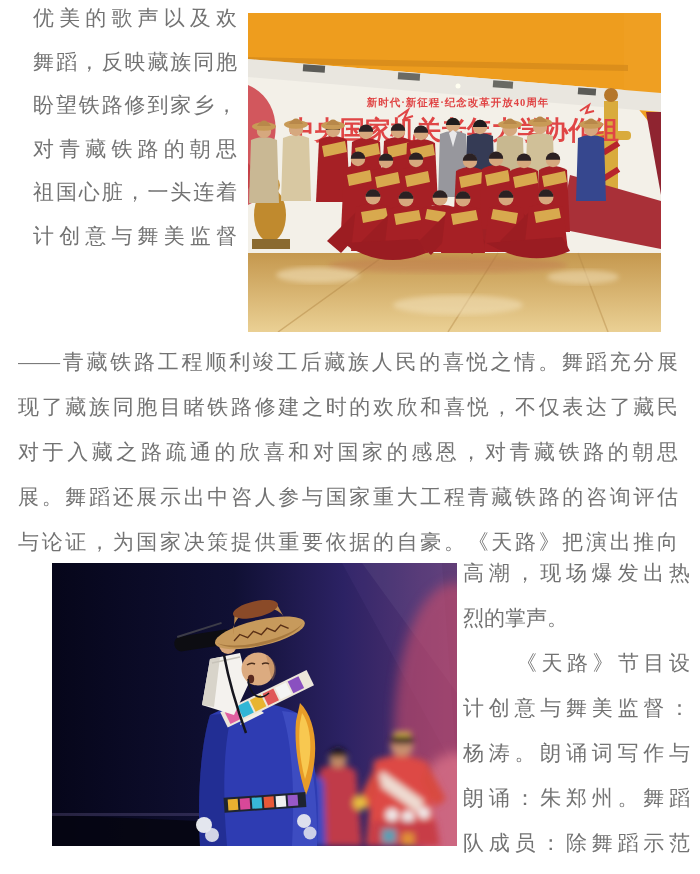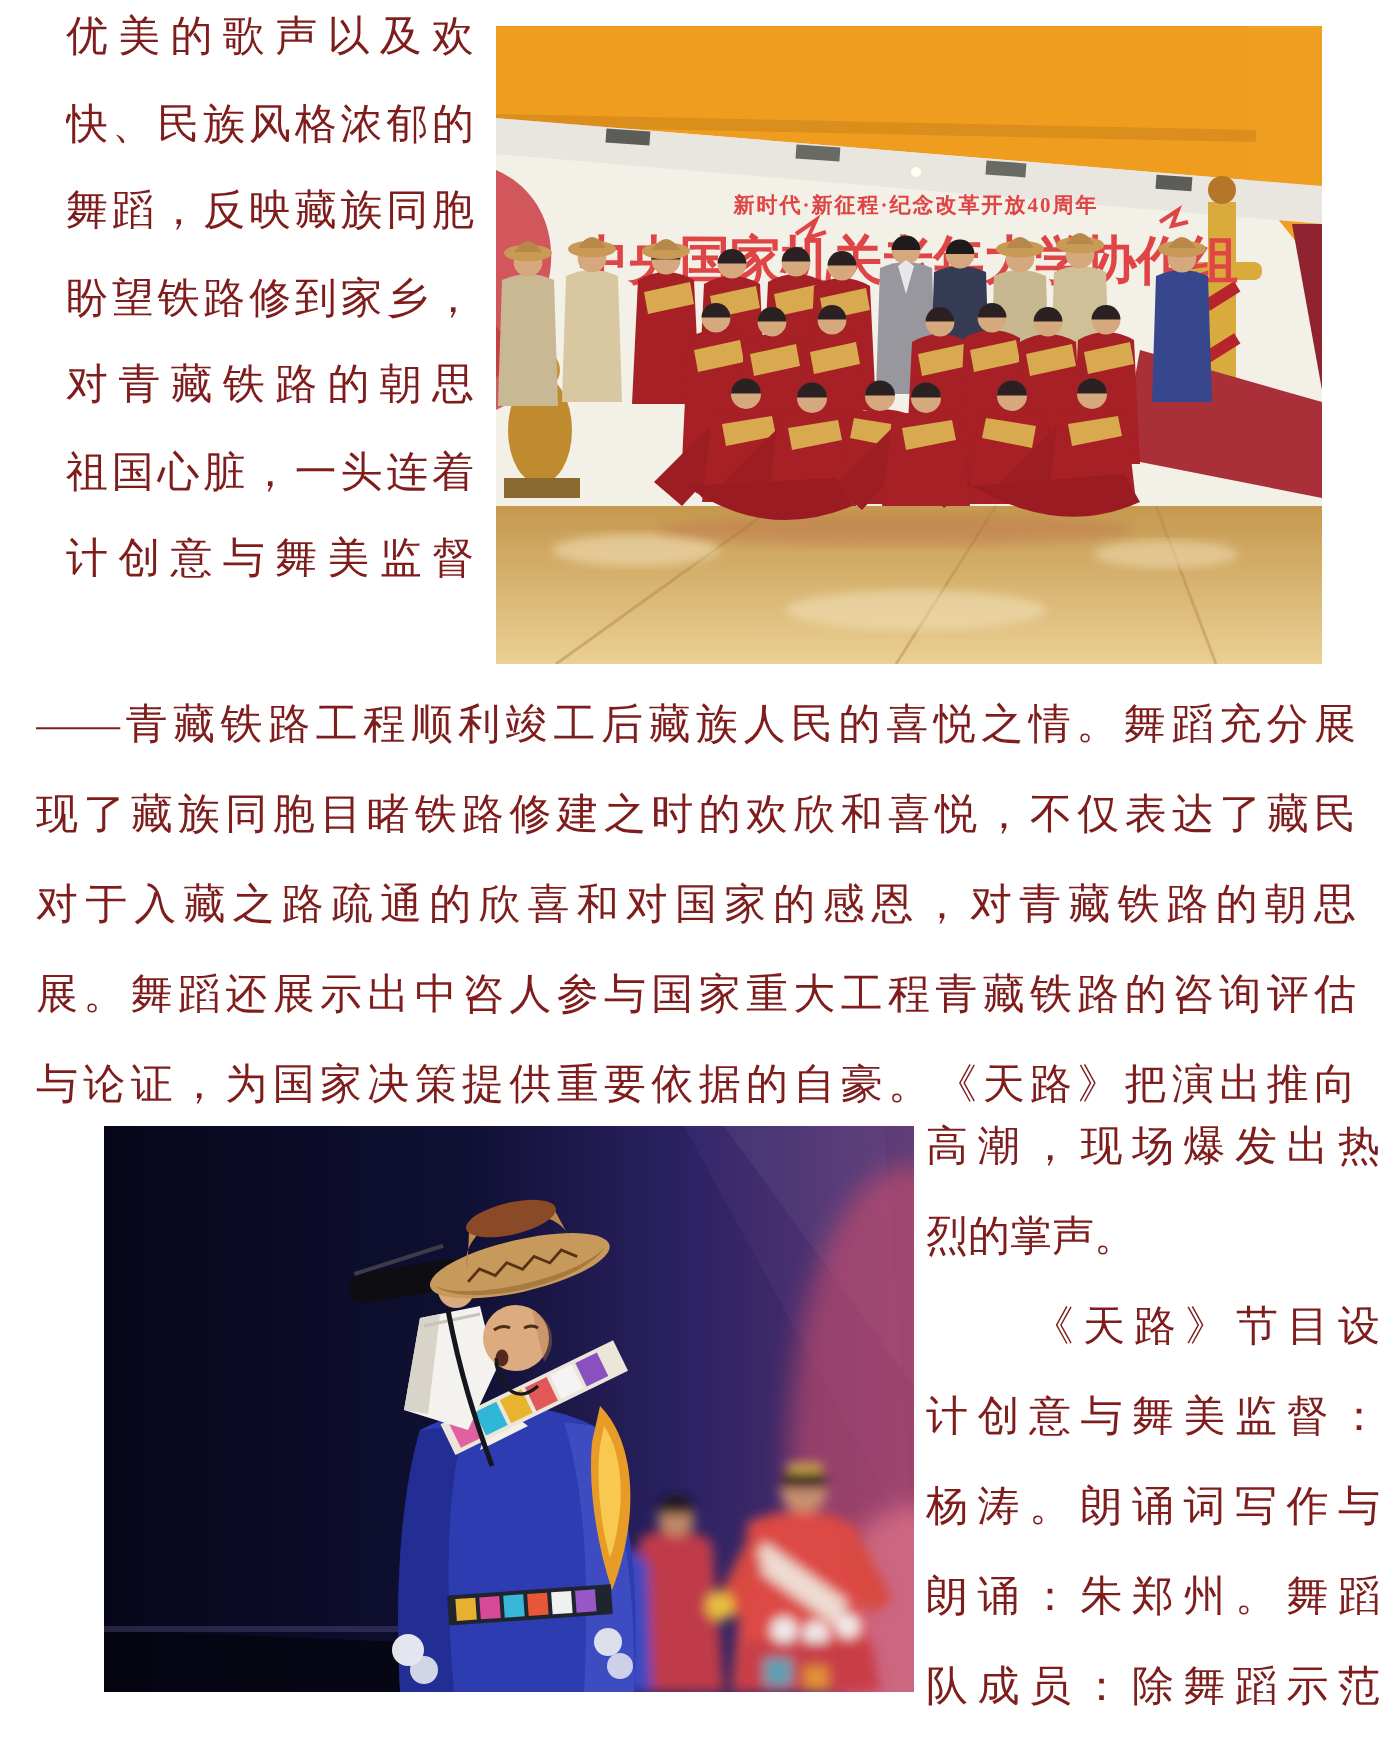--- a/index.html
+++ b/index.html
@@ -1,19 +1,19 @@
 <!DOCTYPE html>
 <html><head>
 <meta charset="utf-8">
 <style>
   html,body{margin:0;padding:0;background:#ffffff;}
   .page{
     position:relative;width:700px;height:874px;background:#fff;
     font-family:"Liberation Serif","DejaVu Serif",serif;
-    color:#7f1d1d;overflow:hidden;
+    color:#737373;overflow:hidden;
   }
   .line{
     font-size:21px;
     text-align:justify;
     text-align-last:justify;
     text-justify:inter-character;
     overflow:hidden;
   }
   .col-top-left{position:absolute;left:33px;top:-3px;width:204px;}
   .col-top-left .line{height:43.5px;line-height:43.5px;}
@@ -28,21 +28,20 @@
   #singerPhoto{left:52px;top:563px;}
   svg{display:block;}
 </style>
 </head>
 <body>
 
 <div class="page">
 
   <div class="col-top-left">
     <div class="line">优美的歌声以及欢</div>
-    <div class="line">快、民族风格浓郁的</div>
     <div class="line">舞蹈，反映藏族同胞</div>
     <div class="line">盼望铁路修到家乡，</div>
     <div class="line">对青藏铁路的朝思</div>
     <div class="line">祖国心脏，一头连着</div>
     <div class="line">计创意与舞美监督</div>
   </div>
 
   <svg id="groupPhoto" class="photo" width="413" height="319" viewBox="0 0 413 319" aria-hidden="true">
     <defs>
       <linearGradient id="floorG" x1="0" y1="0" x2="0" y2="1">

